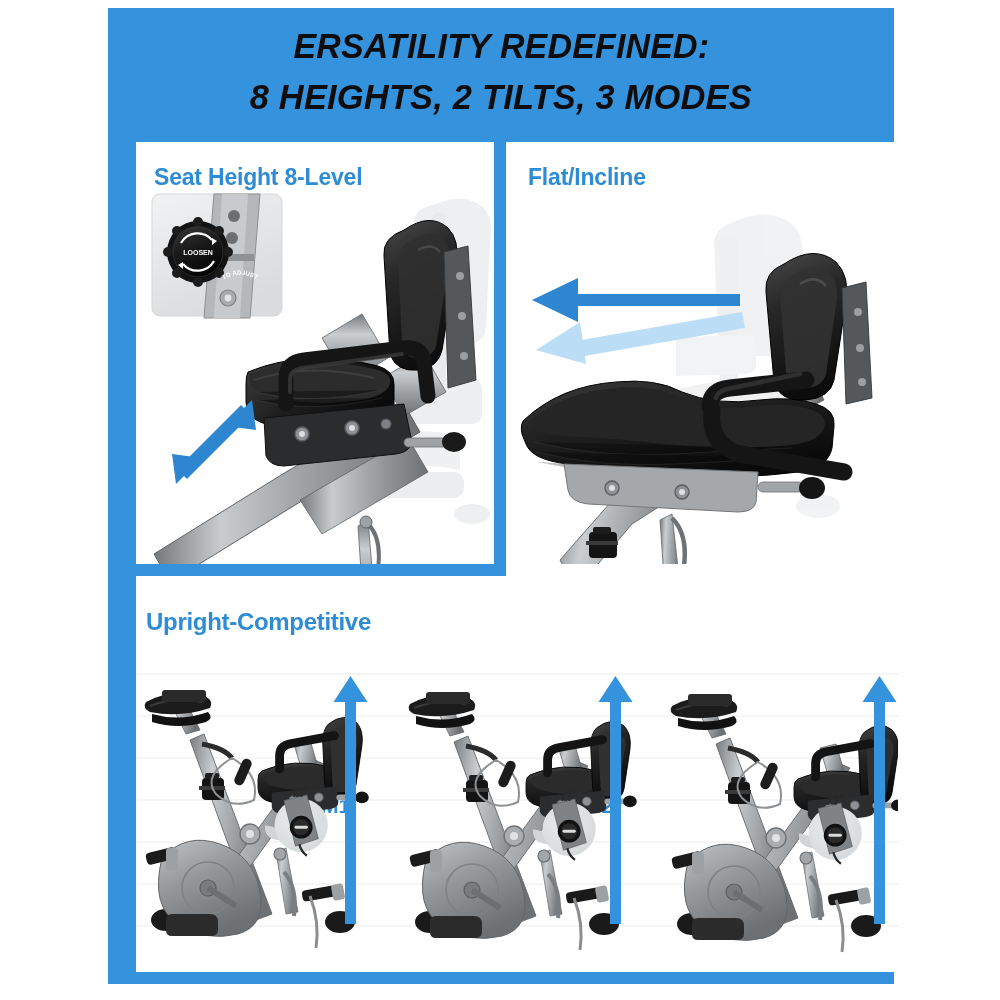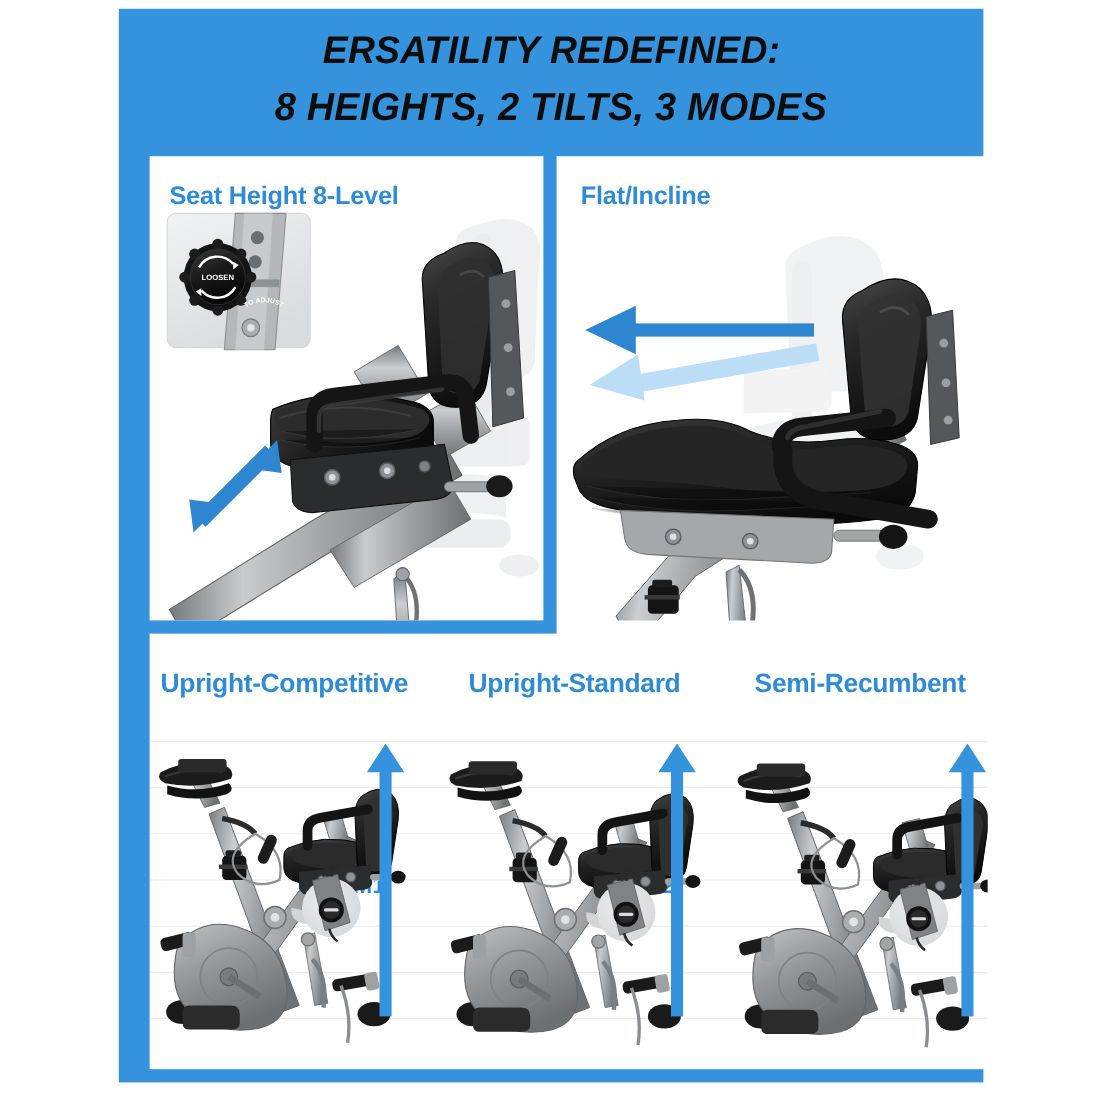--- a/index.html
+++ b/index.html
@@ -368,22 +368,20 @@
       </g>
       <g>
         <path d="M64,200 L236,170 L239,186 L67,216 Z" fill="#BBDDF6"></path>
         <path d="M30,208 l44,-28 l6,42 z" fill="#BBDDF6"></path>
       </g>
     </svg>
   </div>
 
   <div class="panel" id="panel-modes">
     <div class="mode-title" id="mode-title-0">Upright-Competitive</div>
-    <div class="mode-title" id="mode-title-1">Upright-Standard</div>
-    <div class="mode-title" id="mode-title-2">Semi-Recumbent</div>
 
     <div class="mode-badge" id="mode-badge-0">M1</div>
     <div class="mode-badge" id="mode-badge-1">M2</div>
     <div class="mode-badge" id="mode-badge-2">M3</div>
 
     <svg class="svg-abs" width="762" height="396" viewBox="0 0 762 396">
       <defs>
         <linearGradient id="bikeTube" x1="0" y1="0" x2="1" y2="0.3">
           <stop offset="0%" stop-color="#7B7E81"></stop>
           <stop offset="30%" stop-color="#CACDCF"></stop>

